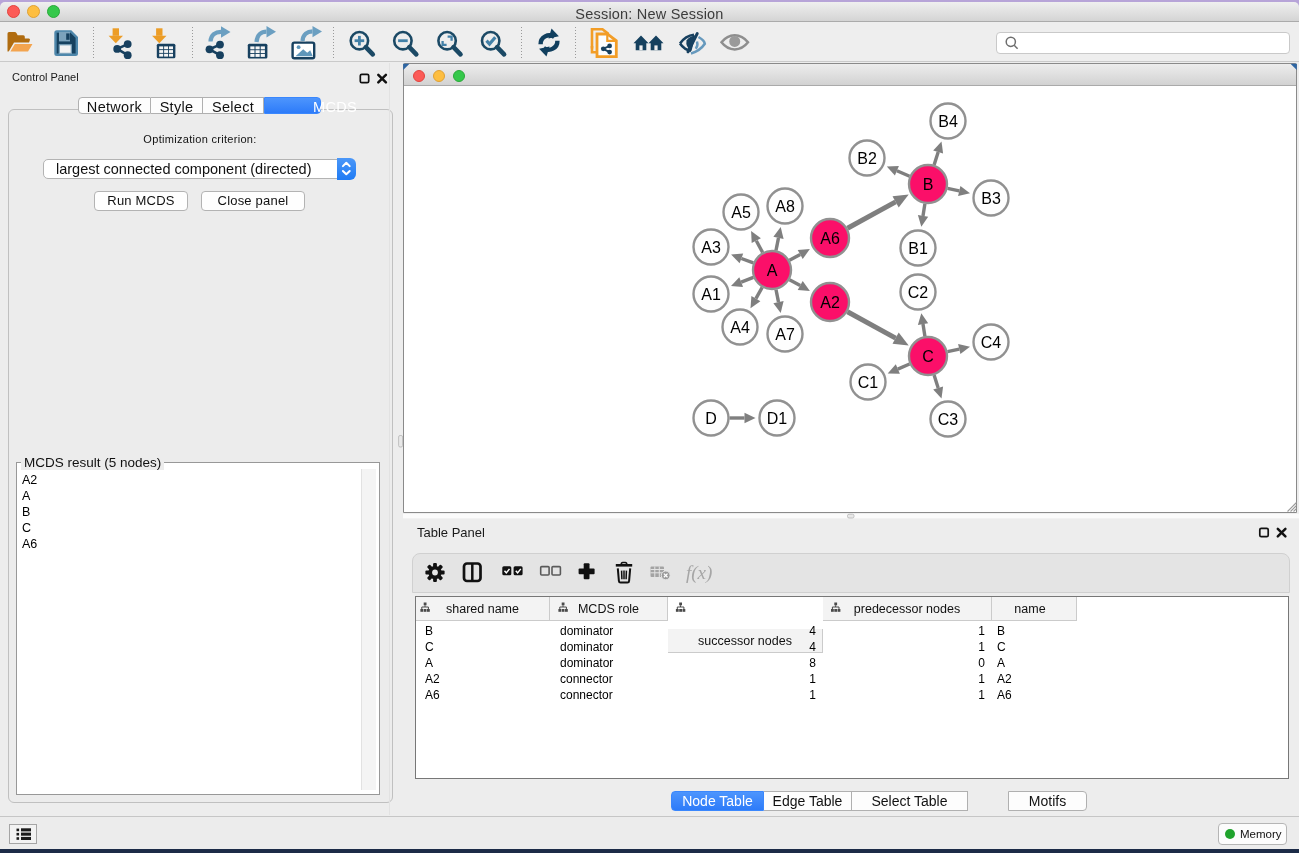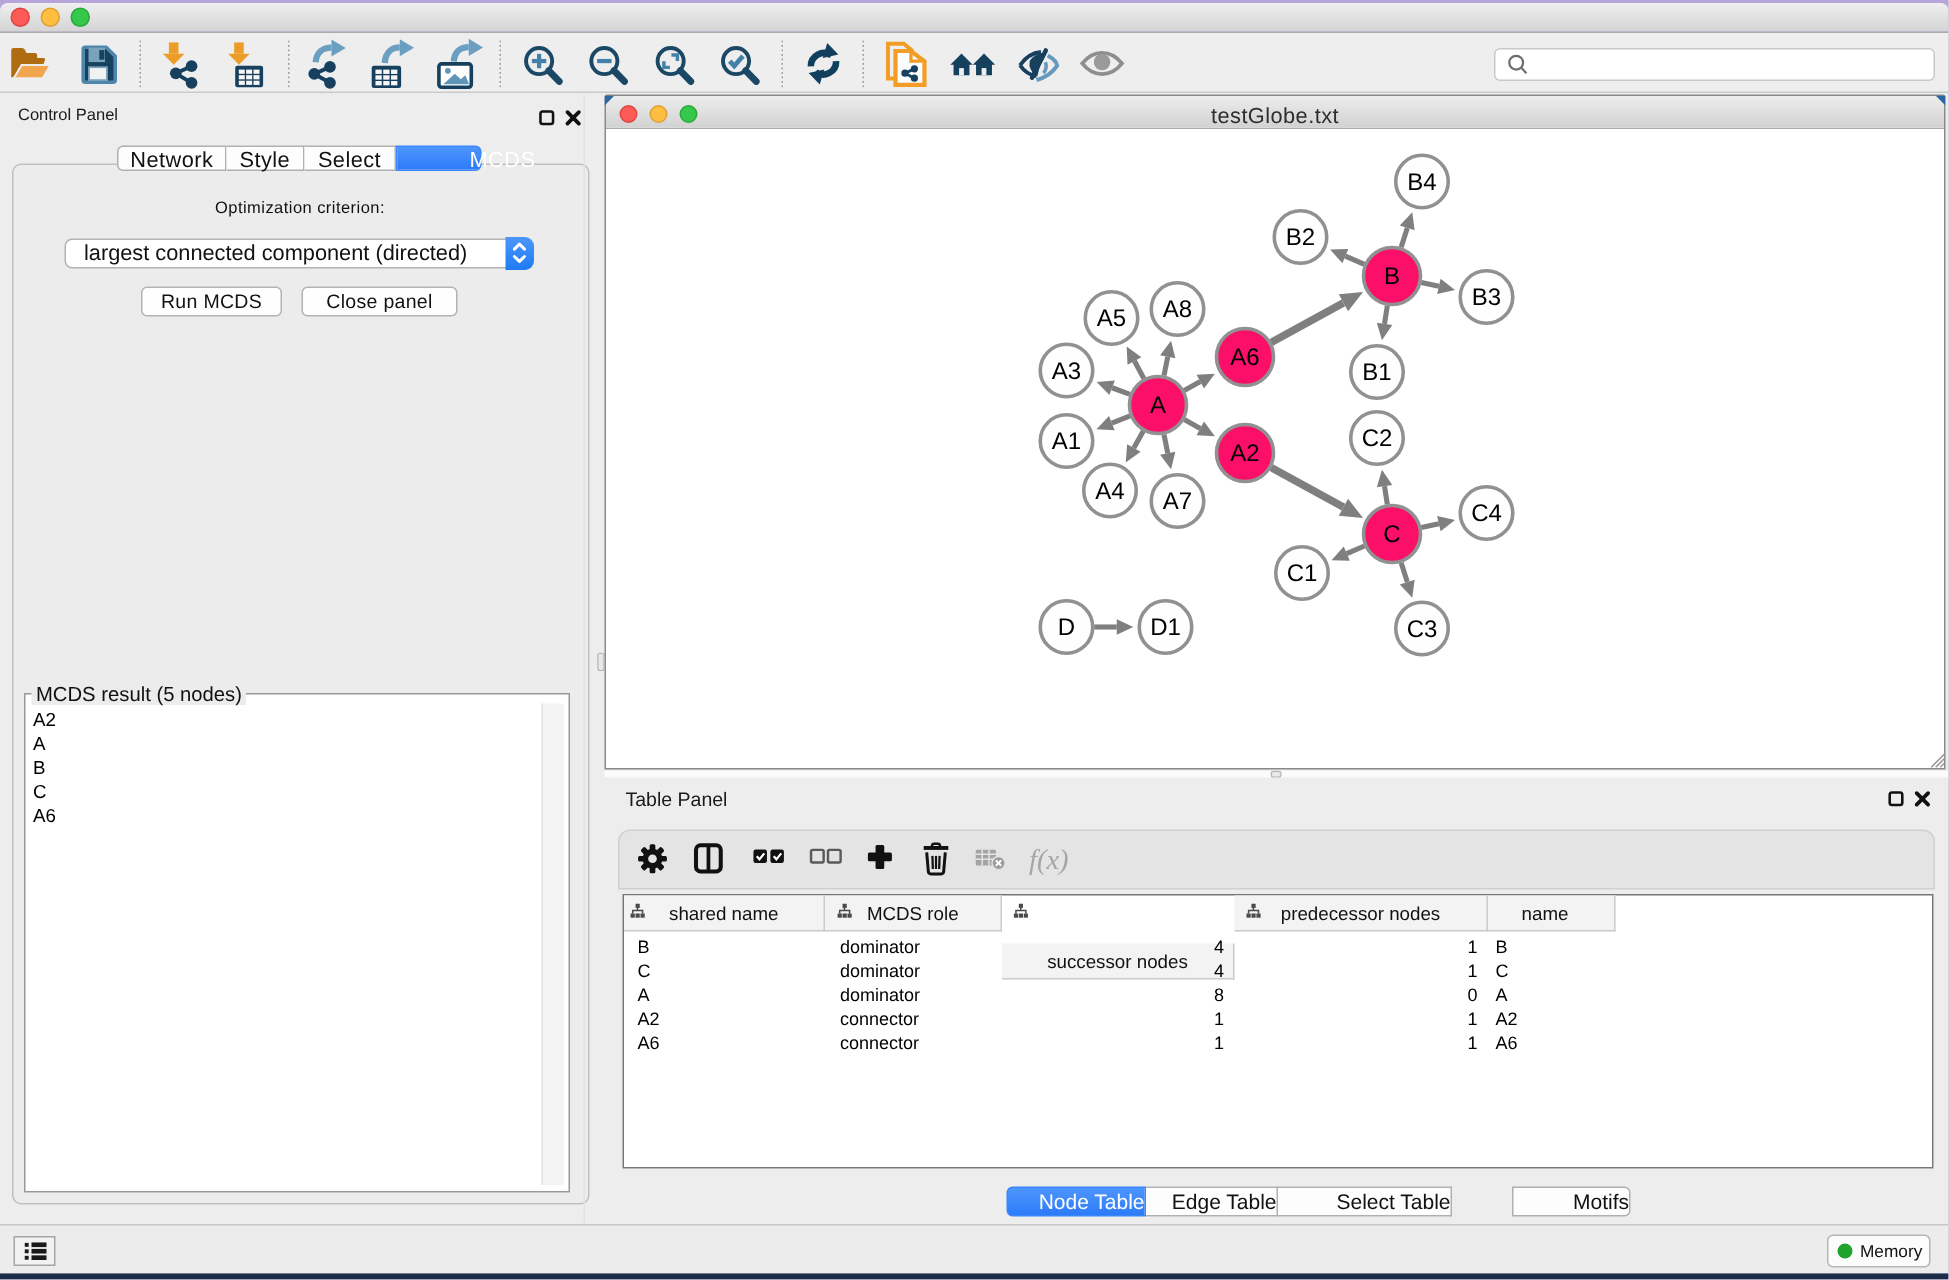--- a/index.html
+++ b/index.html
@@ -53,37 +53,38 @@
   #tp-title { left:417px; top:525px; font-size:13px; color:#1a1a1a; }
   #tp-toolbar { left:412px; top:553px; width:878px; height:40px; background:#e4e4e4;
     border:1px solid #d0d0d0; border-radius:8px 8px 0 0; }
   #tbl { left:415px; top:596px; width:874px; height:183px; background:#fff; border:1px solid #777; }
   .th { position:absolute; top:0; height:24px; background:#f3f3f3; border-right:1px solid #cbcbcb;
     border-bottom:1px solid #cbcbcb; font-size:12.5px; color:#111; text-align:center; line-height:24px; }
   .td { position:absolute; font-size:12px; color:#000; height:16px; line-height:16px; }
 
   
   .btab { position:absolute; top:791px; height:20px; border:1px solid #b0b0b0; background:#fdfdfd;
-    font-size:14px; color:#111; text-align:right; line-height:19px; }
+    font-size:14px; color:#111; text-align:center; line-height:19px; }
   .btab.sel { background:linear-gradient(#4d95fd,#2d7bf9); color:#fff; border-color:#3a87fd; }
 
   
   #statusbar { left:0; top:816px; width:1299px; height:33px; background:#ececec; border-top:1px solid #c6c6c6; }
   #memorybtn { left:1218px; top:823px; width:69px; height:22px; background:#fcfcfc; border:1px solid #b5b5b5;
     border-radius:4px; font-size:11.5px; color:#111; }
   #listbtn { left:9px; top:824px; width:28px; height:20px; background:#f2f2f2; border:1px solid #a5a5a5; }
   #bottomstrip { left:0; top:849px; width:1299px; height:4px; background:#1c2b47; }
 </style>
 </head>
 <body>
 
 <div class="abs" id="titlebar">
   <div class="tl" style="left:7px;  background:#fc5b57; border:0.5px solid #e2443f;"></div>
   <div class="tl" style="left:27px; background:#fdbe41; border:0.5px solid #e0a134;"></div>
   <div class="tl" style="left:47px; background:#35c84b; border:0.5px solid #2aa93a;"></div>
+  <div class="abs" id="apptitle">Session: New Session</div>
 </div>
 
 <div class="abs" id="toolbar"></div>
 <div class="sep" style="left:93px;"></div>
 <div class="sep" style="left:192px;"></div>
 <div class="sep" style="left:333px;"></div>
 <div class="sep" style="left:521px;"></div>
 <div class="sep" style="left:575px;"></div>
 <div class="abs" id="searchbox"></div>
 <svg class="abs" style="left:0;top:0;" width="1299" height="70" viewBox="0 0 1299 70">
@@ -244,21 +245,20 @@
   <div class="mcds-item" style="top:58px;">C</div>
   <div class="mcds-item" style="top:74px;">A6</div>
 </div>
 <div class="abs" id="mcds-label">MCDS result (5 nodes)</div>
 
 <div class="abs" id="netwin">
   <div id="nw-titlebar">
     <div class="tl2" style="left:9px;  background:#fc5b57; border:0.5px solid #e2443f;"></div>
     <div class="tl2" style="left:29px; background:#fdbe41; border:0.5px solid #e0a134;"></div>
     <div class="tl2" style="left:49px; background:#35c84b; border:0.5px solid #2aa93a;"></div>
-    <div id="nw-title">testGlobe.txt</div>
   </div>
   <svg id="graph" width="892" height="427" style="position:absolute; left:0; top:22px;" viewBox="403 85 892 427">
 <g stroke="#7f7f7f" fill="#7f7f7f">
 <line x1="761.6" y1="251.4" x2="755.3" y2="239.7" stroke-width="3.4"></line>
 <polygon points="750.1,230.0 759.9,237.2 750.7,242.1" stroke="none"></polygon>
 <line x1="775.0" y1="249.4" x2="777.5" y2="236.8" stroke-width="3.4"></line>
 <polygon points="779.7,226.1 782.6,237.9 772.4,235.8" stroke="none"></polygon>
 <line x1="752.3" y1="261.9" x2="740.4" y2="257.5" stroke-width="3.4"></line>
 <polygon points="730.1,253.6 742.2,252.6 738.6,262.3" stroke="none"></polygon>
 <line x1="752.4" y1="276.3" x2="740.2" y2="281.1" stroke-width="3.4"></line>

